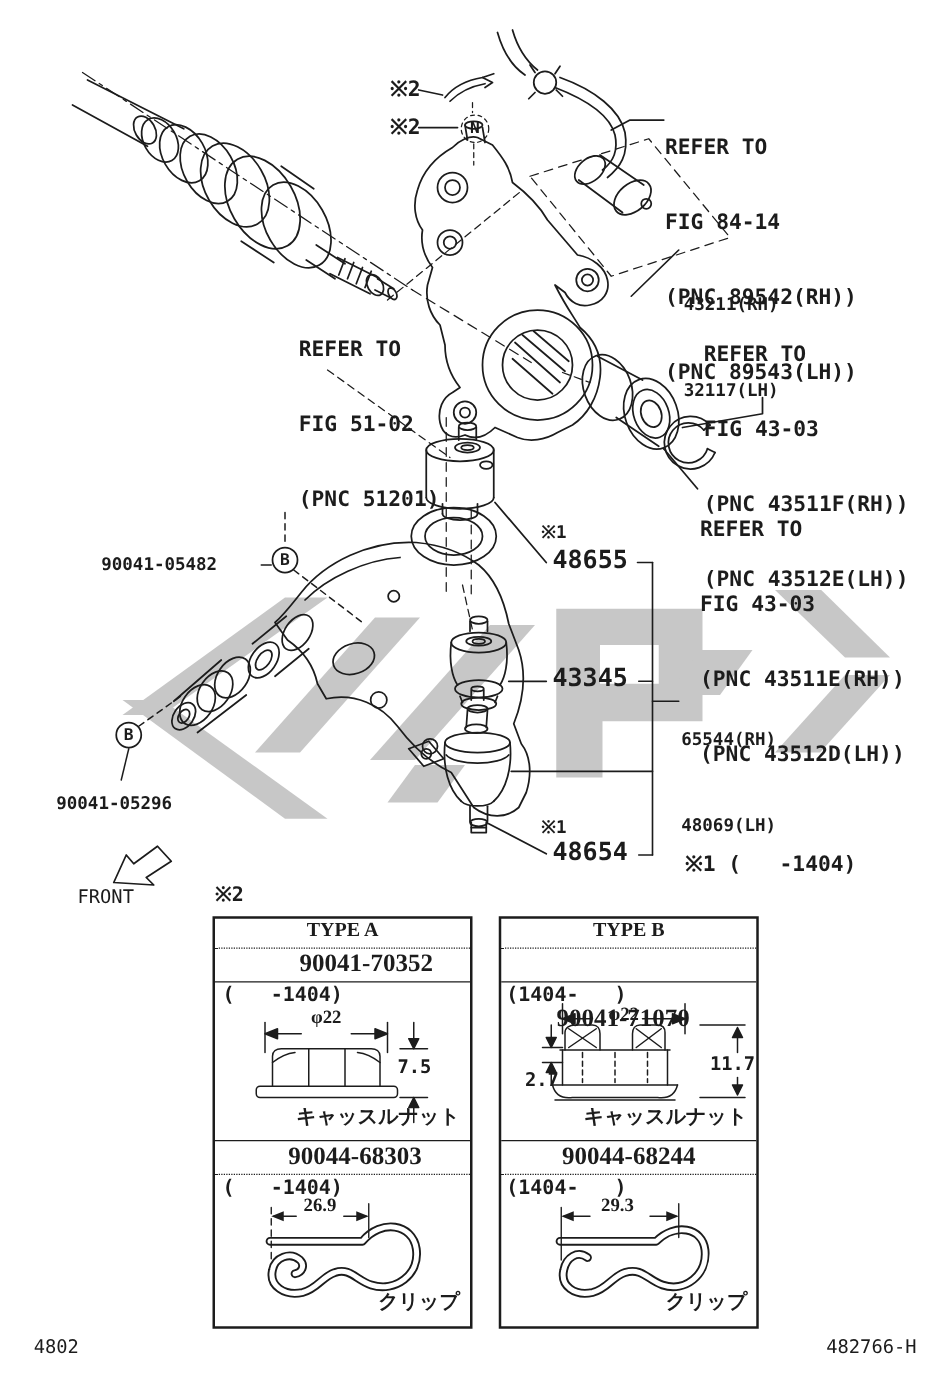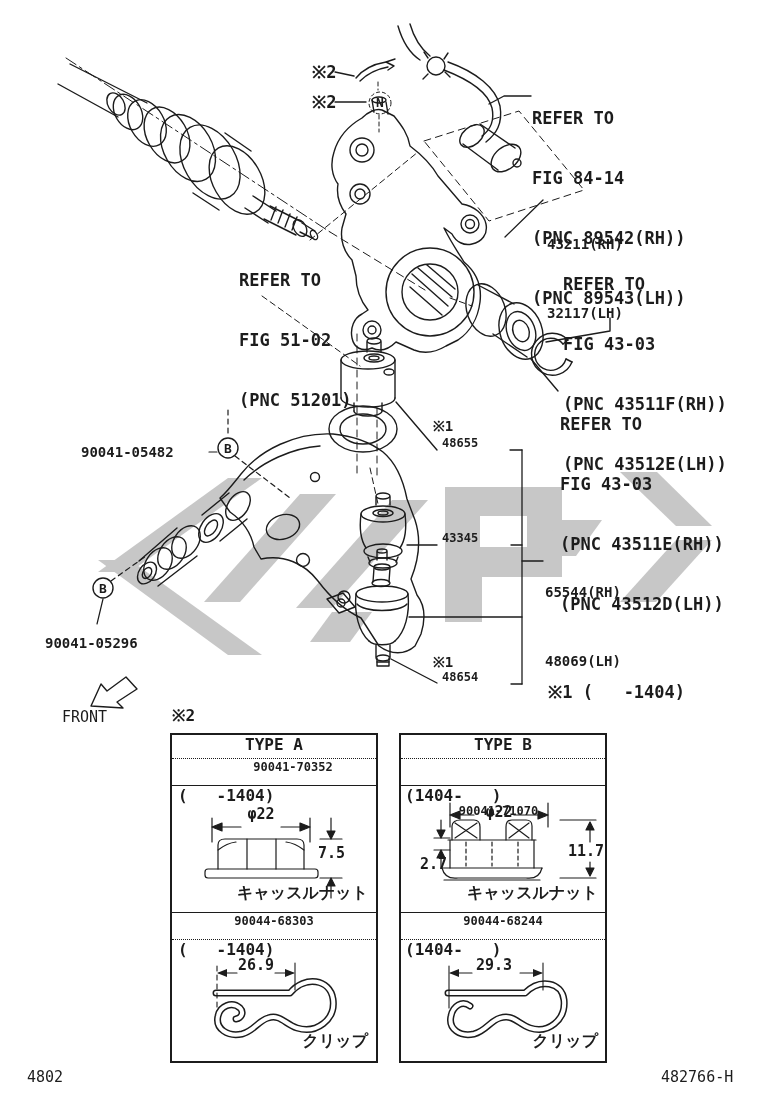--- a/index.html
+++ b/index.html
@@ -10,23 +10,23 @@
     font-family:"DejaVu Sans Mono","Liberation Mono",monospace;
     color:var(--ink);
   }
   svg.art { position:absolute; left:0; top:0; color:var(--ink); }
   .lbl { position:absolute; font-weight:bold; color:var(--ink); white-space:pre; line-height:1.18; }
   .t14 { font-size:14px; }
   .t15 { font-size:15px; font-weight:normal; }
   .t16 { font-size:16px; }
   .t17 { font-size:17px; line-height:20px; }
   .t19 { font-size:14px; line-height:23px; }
-  .t20 { font-size:12px; }
+  .t20 { font-size:20px; }
   .dim { font-size:15px; font-weight:bold; }
-  .ctr { text-align:center; }
+  .ctr { text-align:center;font-family:Liberation Serif, serif; }
   .rgt { text-align:right; }
   .badge { width:22px; text-align:center; font-size:13px; }
   .ptable { position:absolute; width:208px; height:330px; border:2px solid var(--ink); box-sizing:border-box; }
   .sep { position:absolute; left:0; right:0; height:0; border-top:1px solid var(--ink); }
   .sep.dot { border-top-style:dotted; }
 </style>
 </head>
 <body>
 
 <div class="page">
@@ -434,21 +434,21 @@
       <div class="sep" style="top:177px"></div>
       <div class="sep dot" style="top:204px"></div>
     </div>
 
     <div class="lbl t16 ctr" style="left:170px; top:736px; width:208px">TYPE A</div>
     <div class="lbl t20 ctr" style="left:170px; top:760px; width:246px">90041-70352</div>
     <div class="lbl t16" style="left:178px; top:787px">(   -1404)</div>
     <div class="lbl dim ctr" style="left:236px; top:806px; width:50px">φ22</div>
     <div class="lbl dim" style="left:318px; top:845px">7.5</div>
     <div class="lbl t16 rgt" style="left:200px; top:884px; width:168px">キャッスルナット</div>
-    <div class="lbl t20 ctr" style="left:170px; top:914px; width:208px">90044-68303</div>
+    <div class="lbl t20 ctr" style="left:170px; top:914px; width:228px">90044-68303</div>
     <div class="lbl t16" style="left:178px; top:941px">(   -1404)</div>
     <div class="lbl dim ctr" style="left:230px; top:957px; width:52px">26.9</div>
     <div class="lbl t16 rgt" style="left:220px; top:1032px; width:148px">クリップ</div>
 
     <div class="lbl t16 ctr" style="left:399px; top:736px; width:208px">TYPE B</div>
     <div class="lbl t20 ctr" style="left:399px; top:804px; width:199px">90041-71070</div>
     <div class="lbl t16" style="left:405px; top:787px">(1404-   )</div>
     <div class="lbl dim ctr" style="left:474px; top:804px; width:50px">φ22</div>
     <div class="lbl dim" style="left:420px; top:856px">2.7</div>
     <div class="lbl dim" style="left:568px; top:843px">11.7</div>

